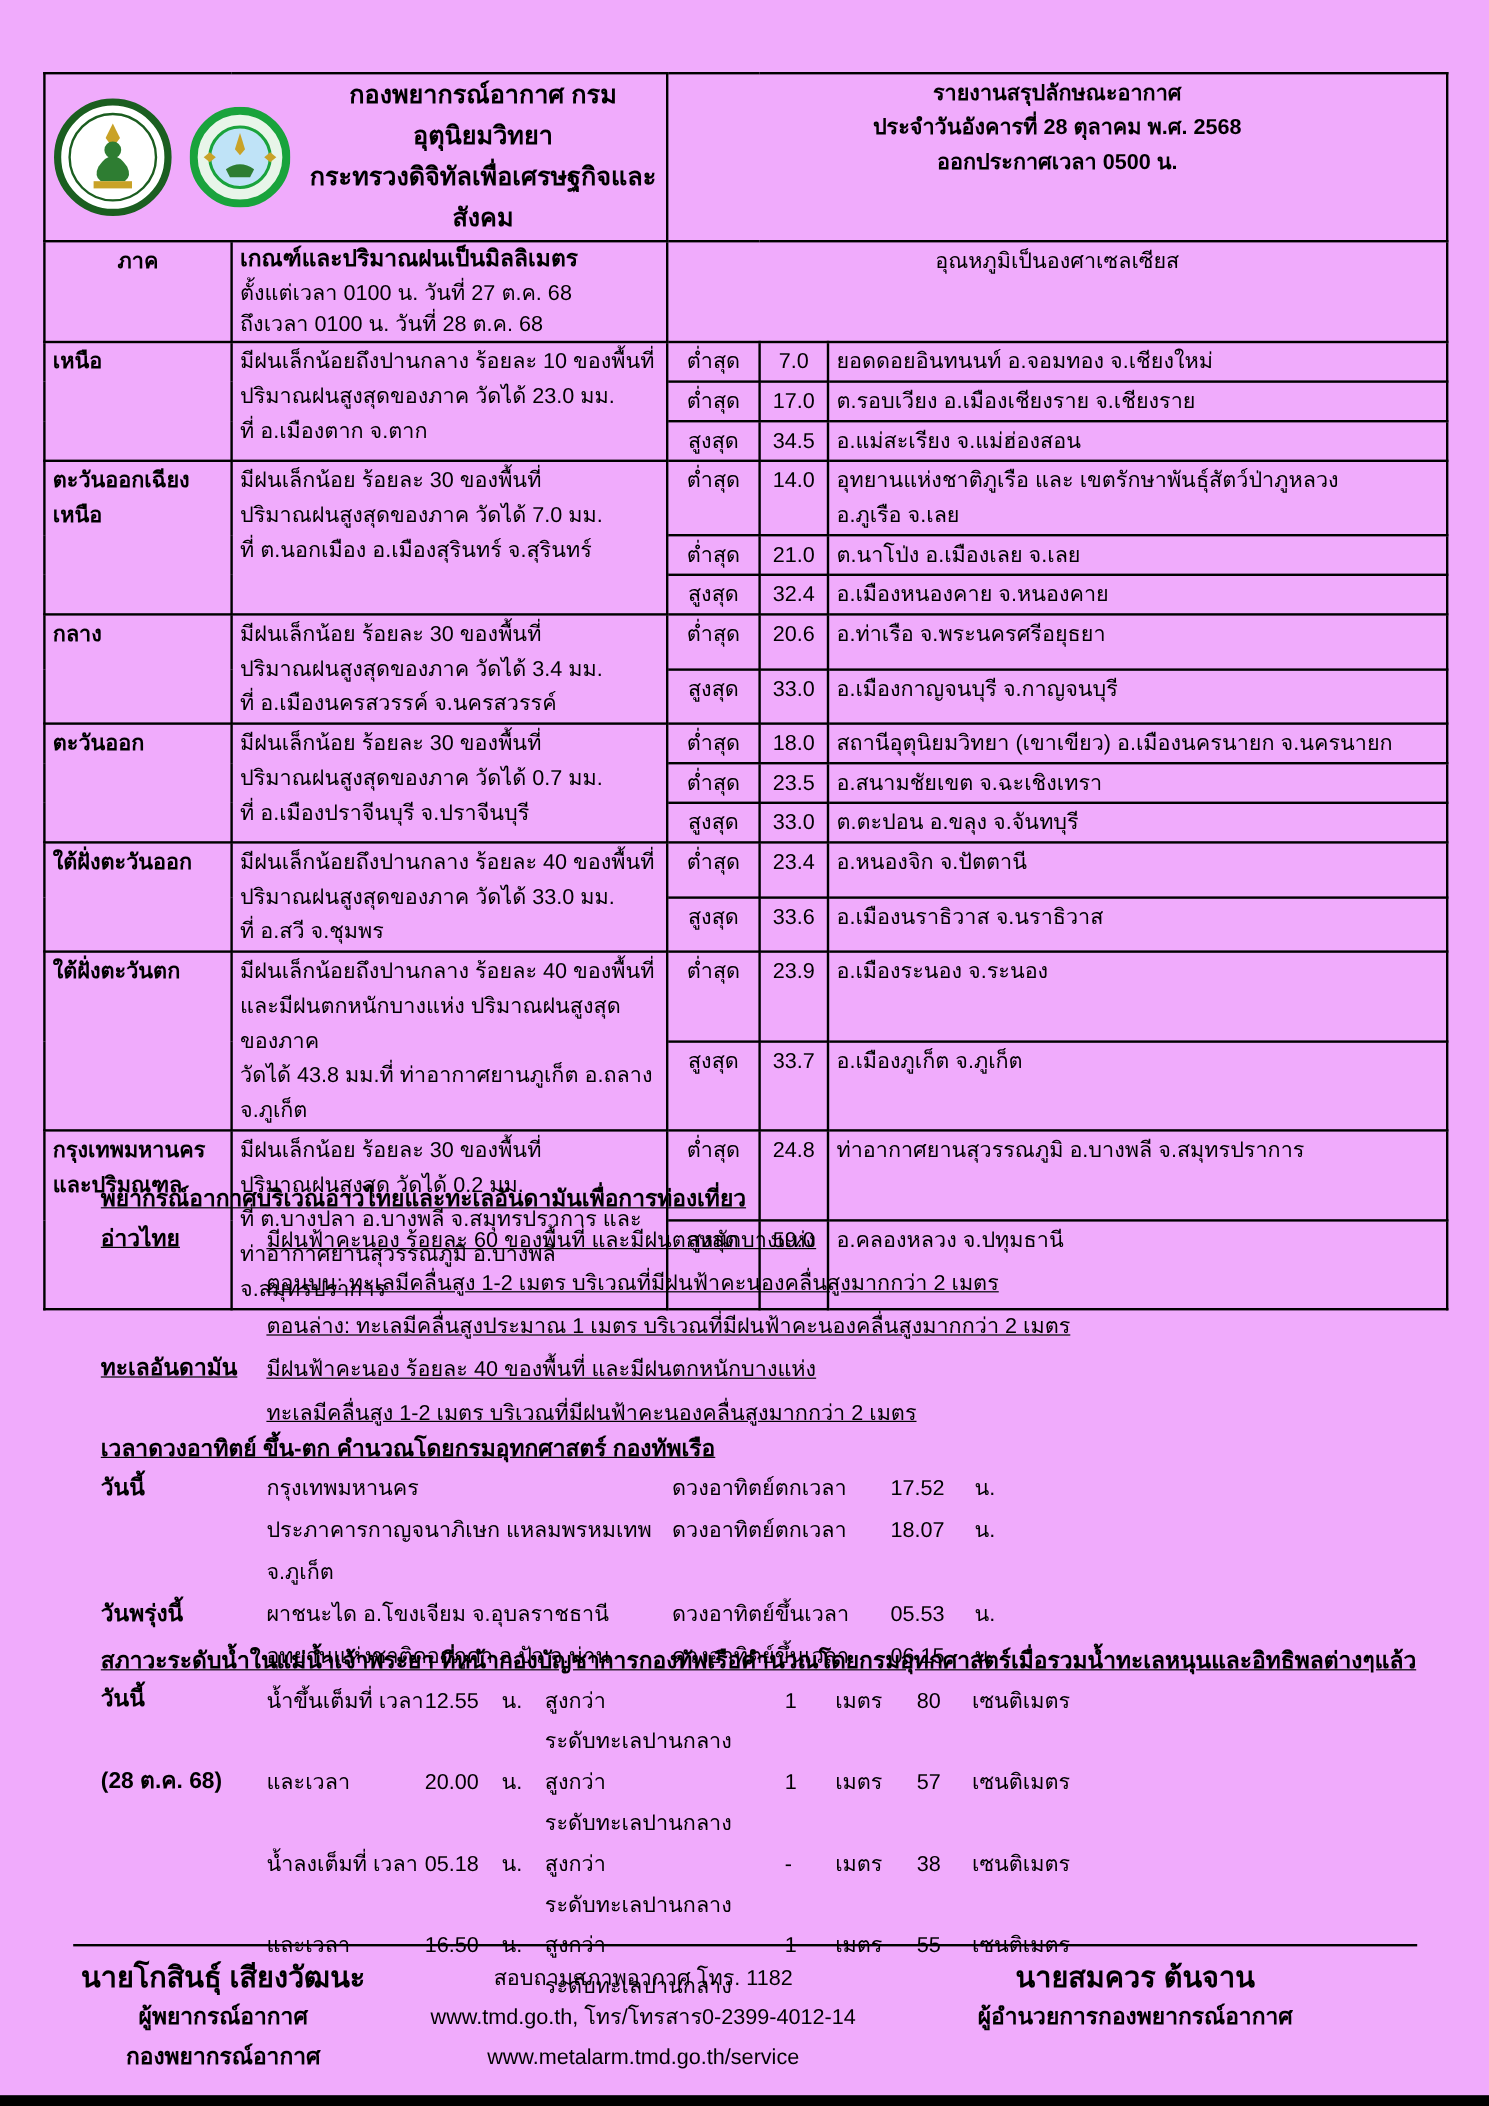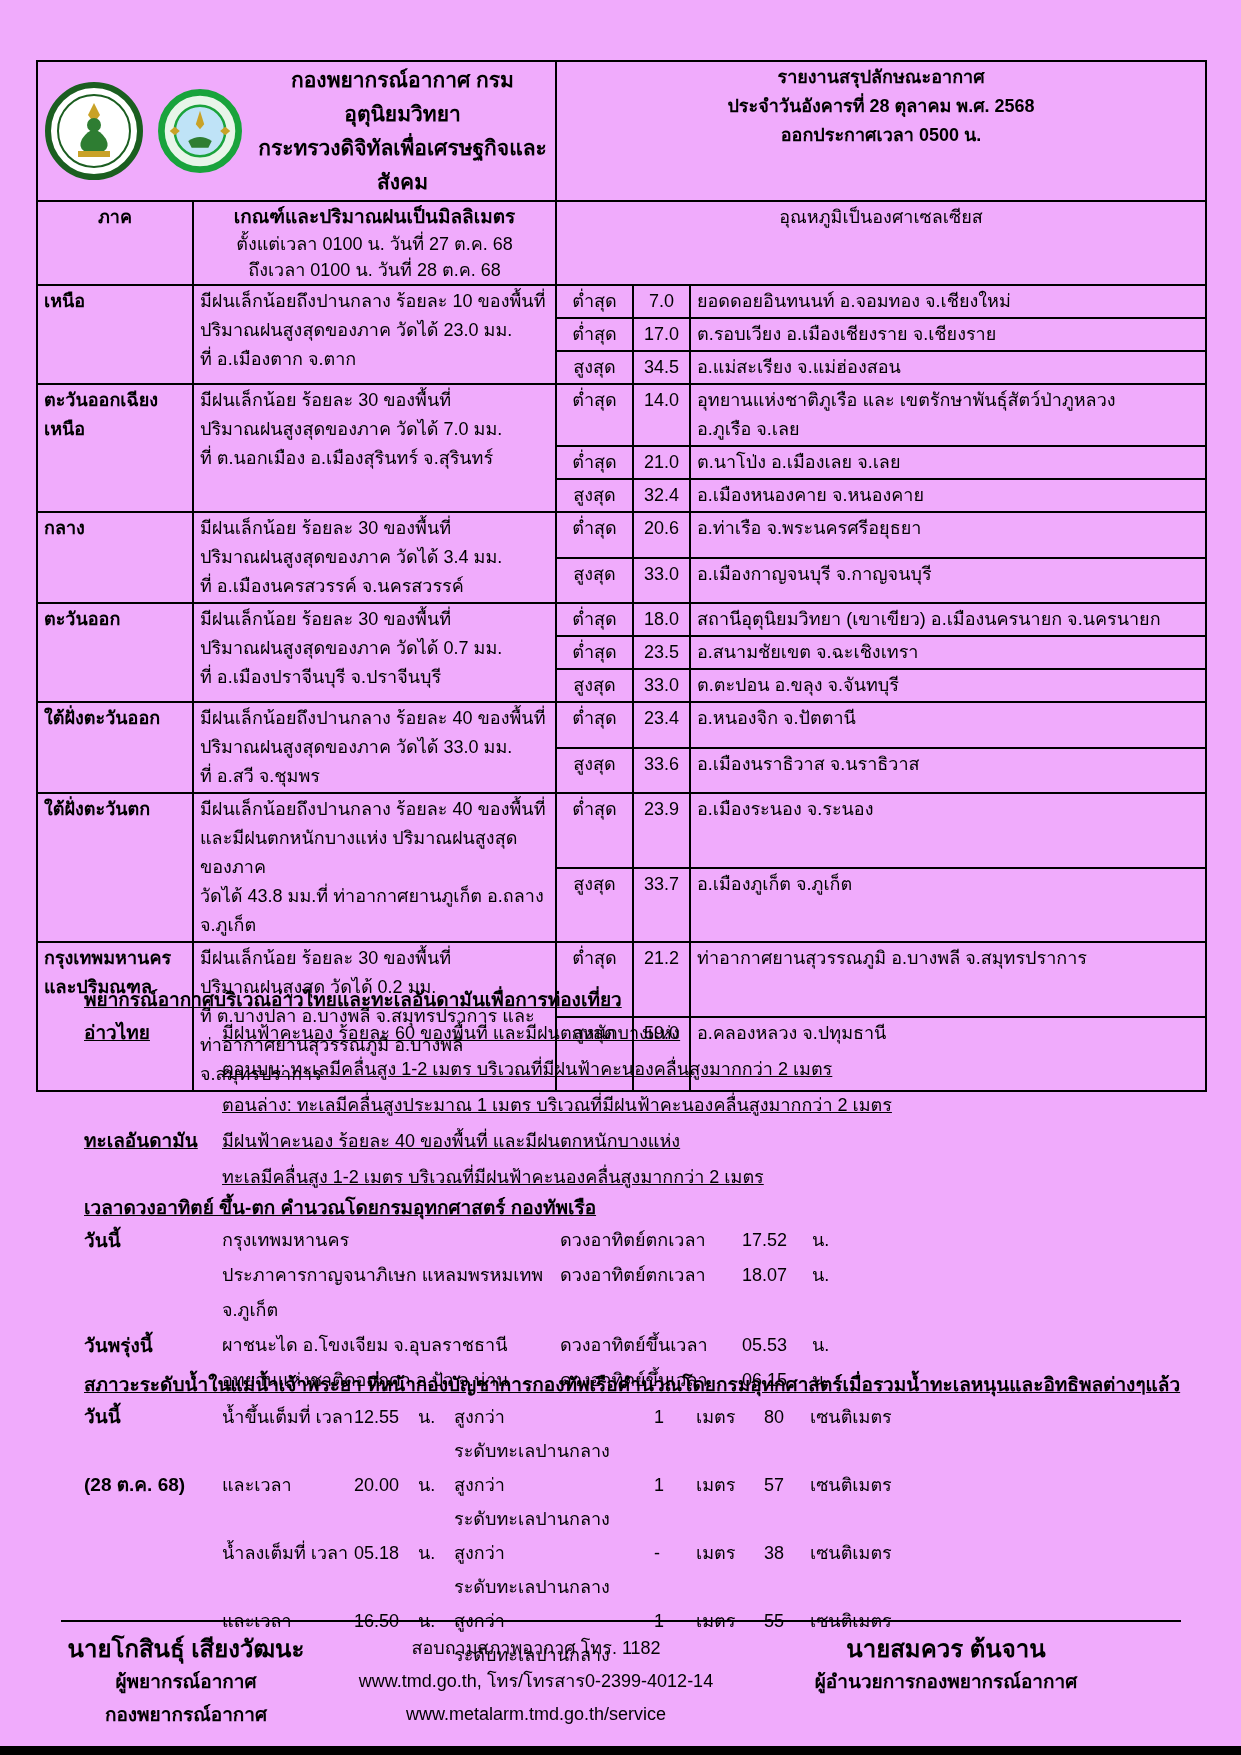--- a/index.html
+++ b/index.html
@@ -7,21 +7,21 @@
   .page{position:relative;width:1241px;height:1755px;background:#f0abfc;overflow:hidden;}
 
   
   table.main{position:absolute;left:36px;top:60px;width:1169px;border-collapse:collapse;table-layout:fixed;}
   table.main td{border:2px solid #000;vertical-align:top;font-size:18px;line-height:29px;padding:1px 6px;word-wrap:break-word;}
   td.hdr-org{padding:6px 4px;}
   .hdr-org-flex{display:flex;align-items:center;gap:14px;}
   .hdr-org-text{font-weight:bold;font-size:21px;line-height:34px;text-align:center;flex:1;}
   td.hdr-report{text-align:center;font-weight:bold;font-size:20px;line-height:37px;vertical-align:middle;padding-top:4px;margin-left:45px;}
   td.col-region{font-weight:bold;font-size:19px;text-align:center;vertical-align:middle;}
-  td.col-rain{text-align:center;vertical-align:middle;padding:2px 4px;}
+  td.col-rain{text-align:left;vertical-align:middle;padding:2px 4px;}
   .rain-t1{font-weight:bold;font-size:19px;display:block;line-height:28px;}
   .rain-t2{display:block;font-size:18px;line-height:26px;}
   td.col-temp{text-align:center;vertical-align:middle;font-size:19px;}
   td.rg{font-weight:bold;font-size:19px;padding:2px 8px;white-space:pre-line;}
   td.rain{white-space:pre-line;padding:2px 10px;}
   td.tl{text-align:center;padding:1px 2px;}
   td.tv{text-align:center;padding:1px 2px;}
   td.tc{padding:1px 10px;}
 
   
@@ -209,21 +209,21 @@
     </tr>
 
     <tr>
       <td class="rg" rowspan="2">กรุงเทพมหานคร
 และปริมณฑล</td>
       <td class="rain" rowspan="2">มีฝนเล็กน้อย ร้อยละ 30 ของพื้นที่
 ปริมาณฝนสูงสุด วัดได้ 0.2 มม.
 ที่ ต.บางปลา อ.บางพลี จ.สมุทรปราการ และ
 ท่าอากาศยานสุวรรณภูมิ อ.บางพลี จ.สมุทรปราการ</td>
       <td class="tl">ต่ำสุด</td>
-      <td class="tv">21.2</td>
+      <td class="tv">24.8</td>
       <td class="tc">ท่าอากาศยานสุวรรณภูมิ อ.บางพลี จ.สมุทรปราการ</td>
     </tr>
     <tr>
       <td class="tl">สูงสุด</td>
       <td class="tv">59.0</td>
       <td class="tc">อ.คลองหลวง จ.ปทุมธานี</td>
     </tr>
   </tbody>
     </table>
 

